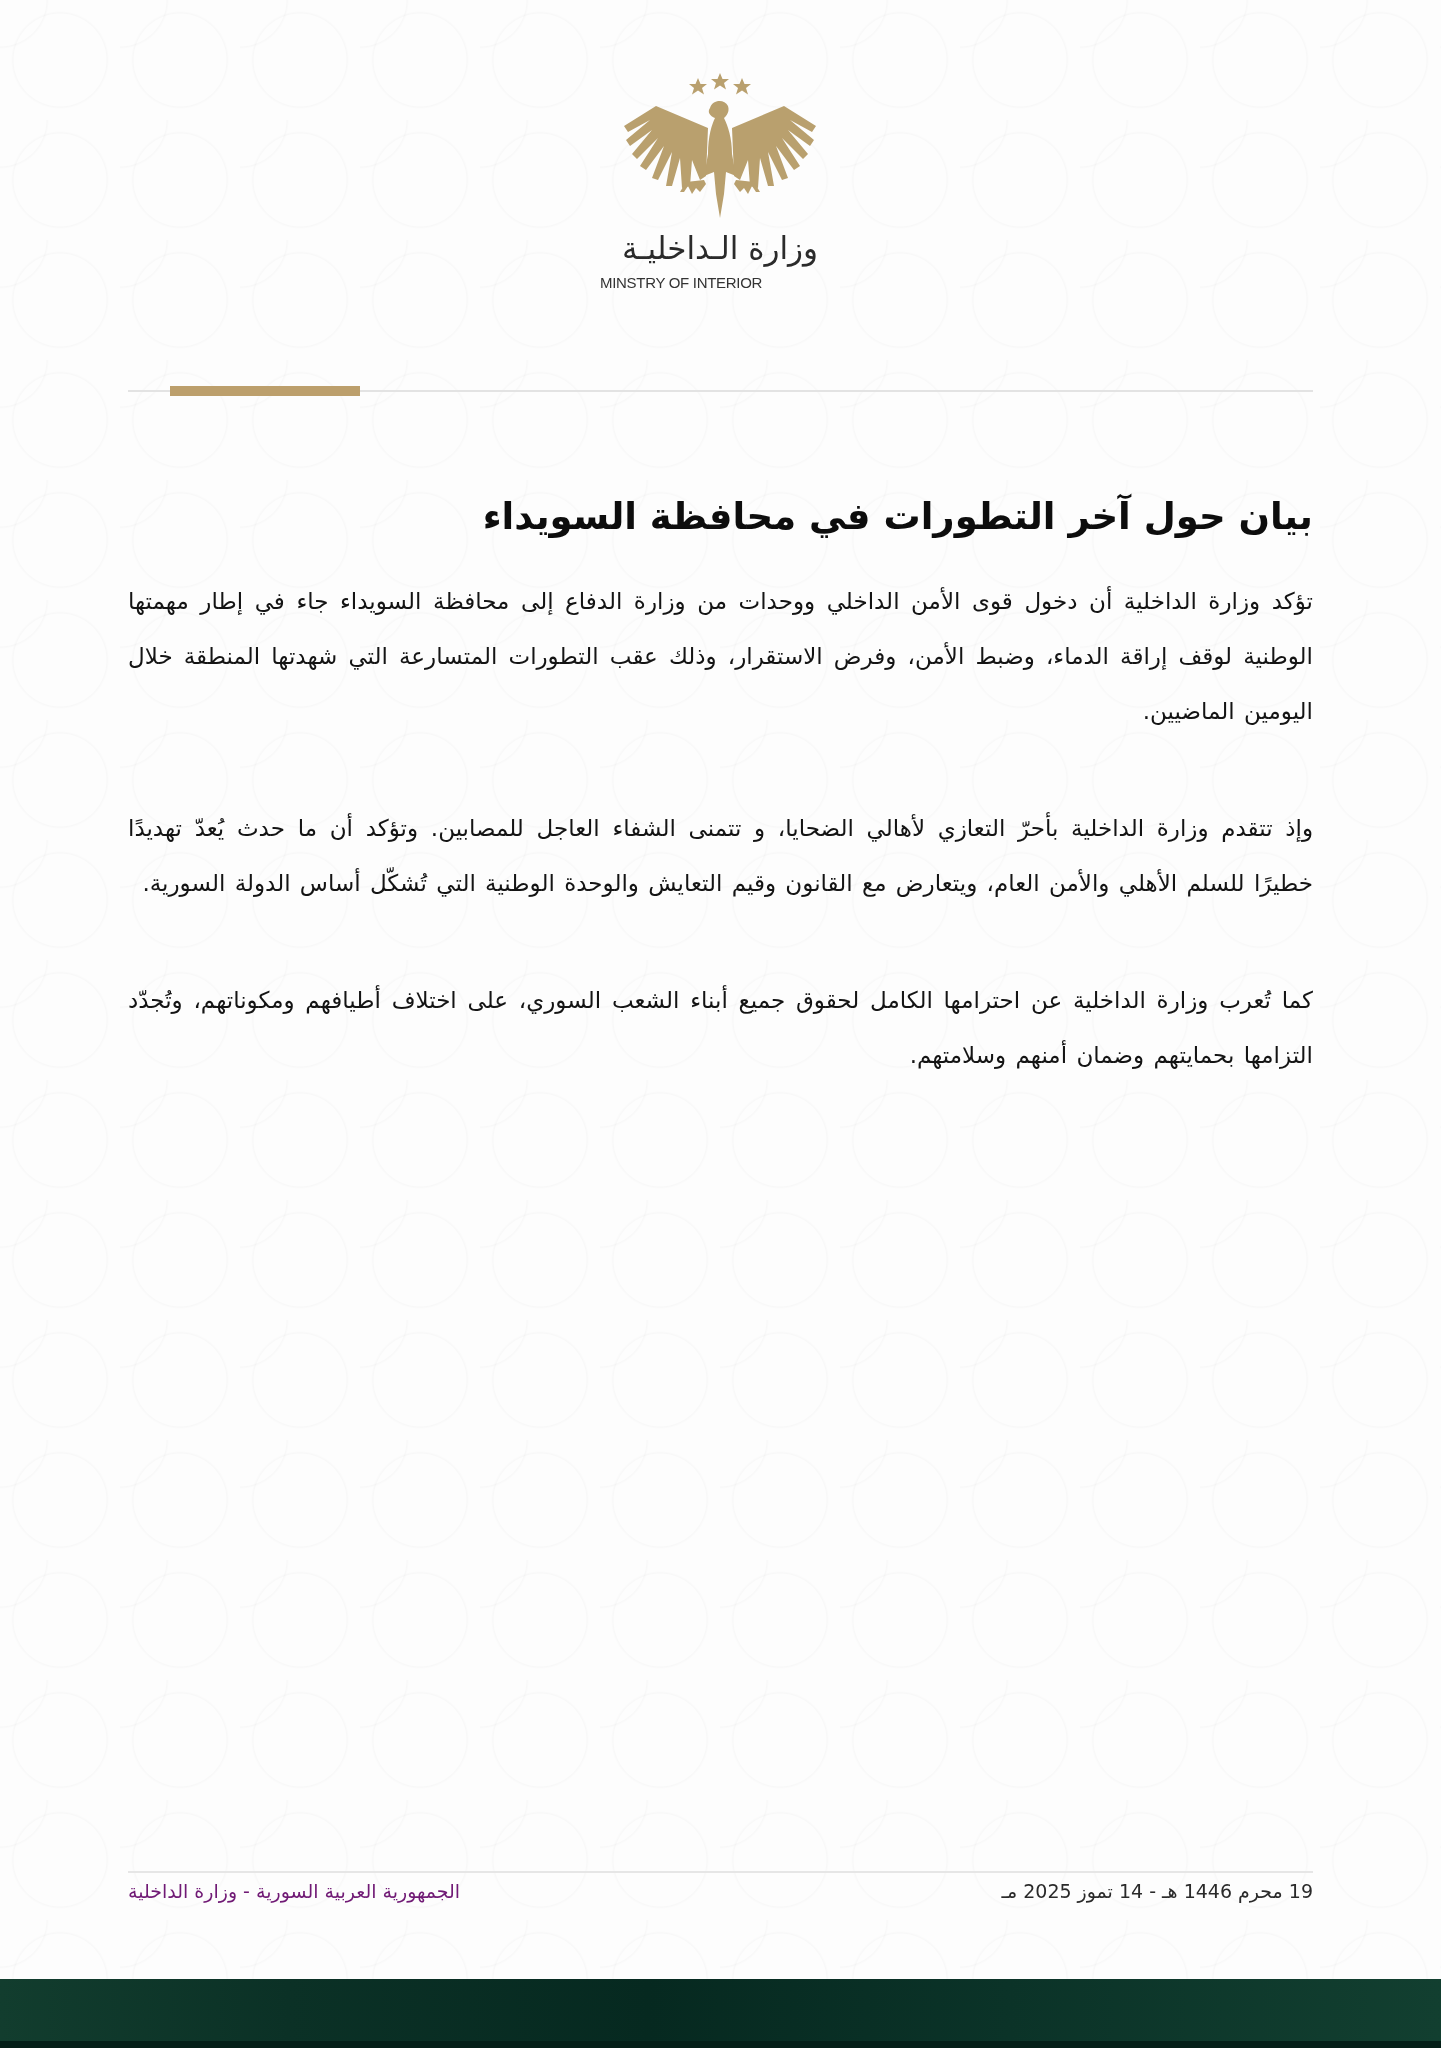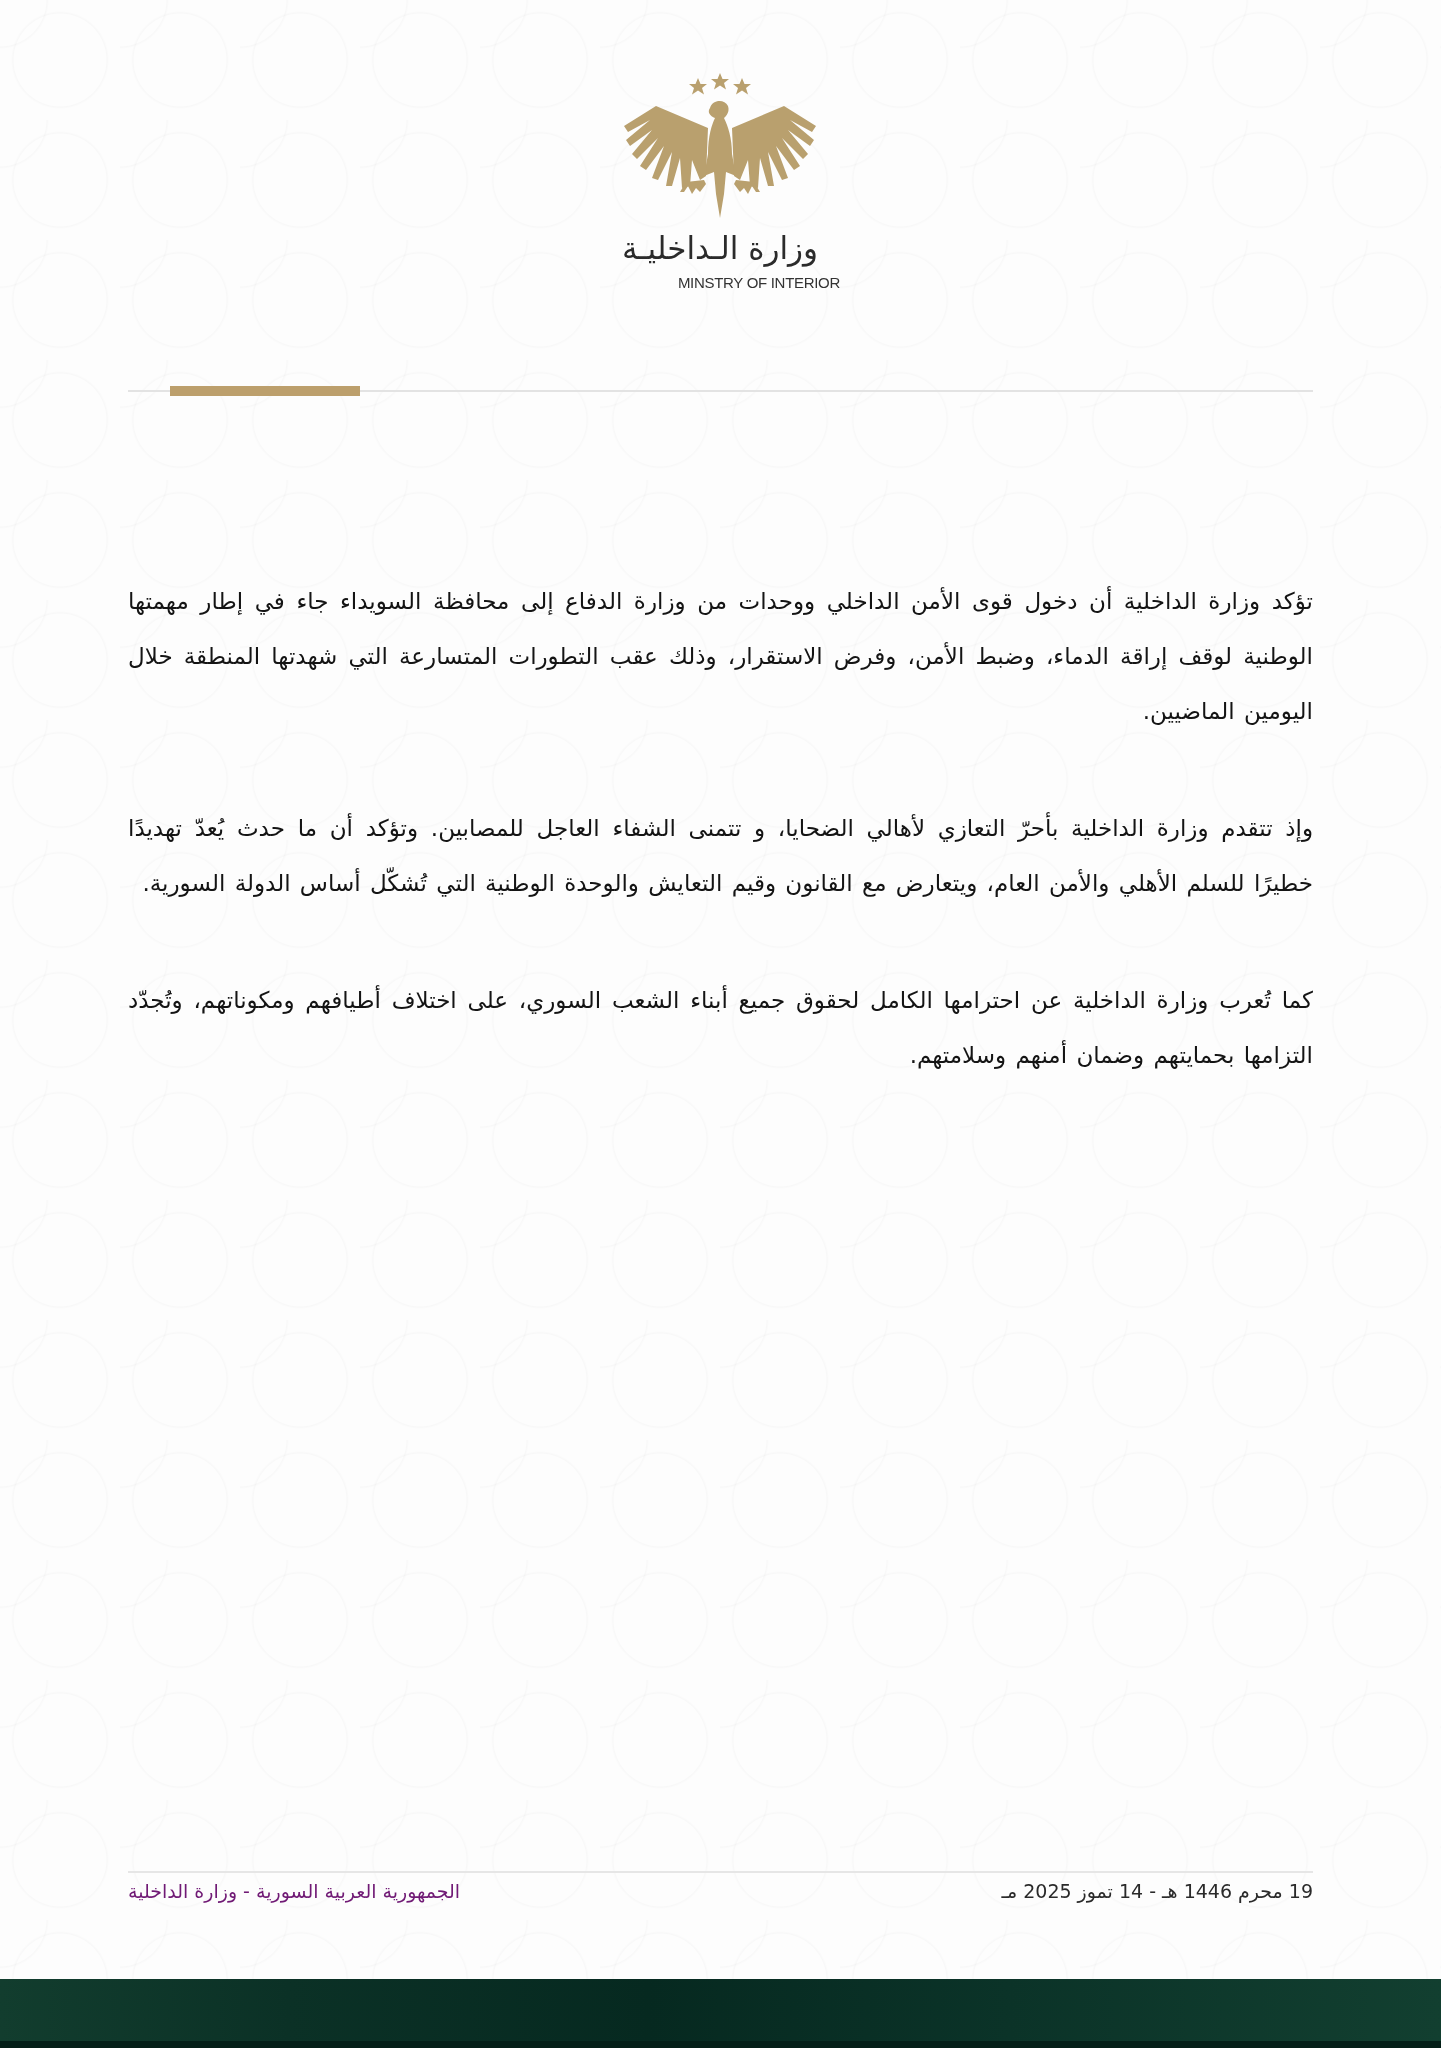--- a/index.html
+++ b/index.html
@@ -31,21 +31,21 @@
     .eagle { position: absolute; left: 20px; top: 6px; width: 200px; height: 160px; }
     .logo-ar {
       position: absolute; left: 0; right: 0; top: 168px;
       font-family: "DejaVu Sans", sans-serif;
       font-size: 31px; color: #2b2b2b; direction: rtl; text-align: center;
       letter-spacing: 0;
     }
     .logo-en {
       position: absolute; left: 0; right: 0; top: 212px;
       font-family: "Liberation Sans", sans-serif;
-      font-size: 15px; color: #333; text-align: right; letter-spacing: -0.3px;
+      font-size: 15px; color: #333; text-align: left; letter-spacing: -0.3px;
     }
 
     
     .divider {
       position: absolute; left: 128px; width: 1185px; top: 390px; height: 2px;
       background: #e3e3e3;
     }
     .divider-accent {
       position: absolute; left: 170px; width: 190px; top: 386px; height: 10px;
       background: #bc9f6c;
@@ -125,20 +125,21 @@
         <path d="M116,112 L134,114 L140,124 L136,124 L132,118 L128,126 L124,120 L120,124 L114,116 Z"></path>
       </g>
     </svg>
     <div class="logo-ar">وزارة الـداخليـة</div>
     <div class="logo-en">MINSTRY OF INTERIOR</div>
   </div>
 
   <div class="divider"></div>
   <div class="divider-accent"></div>
 
+  <h1 class="title">بيان حول آخر التطورات في محافظة السويداء</h1>
 
   <div class="content">
     <p class="para">تؤكد وزارة الداخلية أن دخول قوى الأمن الداخلي ووحدات من وزارة الدفاع إلى محافظة السويداء جاء في إطار مهمتها الوطنية لوقف إراقة الدماء، وضبط الأمن، وفرض الاستقرار، وذلك عقب التطورات المتسارعة التي شهدتها المنطقة خلال اليومين الماضيين.</p>
     <p class="para">وإذ تتقدم وزارة الداخلية بأحرّ التعازي لأهالي الضحايا، و تتمنى الشفاء العاجل للمصابين. وتؤكد أن ما حدث يُعدّ تهديدًا خطيرًا للسلم الأهلي والأمن العام، ويتعارض مع القانون وقيم التعايش والوحدة الوطنية التي تُشكّل أساس الدولة السورية.</p>
     <p class="para">كما تُعرب وزارة الداخلية عن احترامها الكامل لحقوق جميع أبناء الشعب السوري، على اختلاف أطيافهم ومكوناتهم، وتُجدّد التزامها بحمايتهم وضمان أمنهم وسلامتهم.</p>
   </div>
 
   <div class="footer-line"></div>
   <div class="footer-date">19 محرم 1446 هـ  -  14 تموز 2025 مـ</div>
   <div class="footer-org">الجمهورية العربية السورية - وزارة الداخلية</div>

